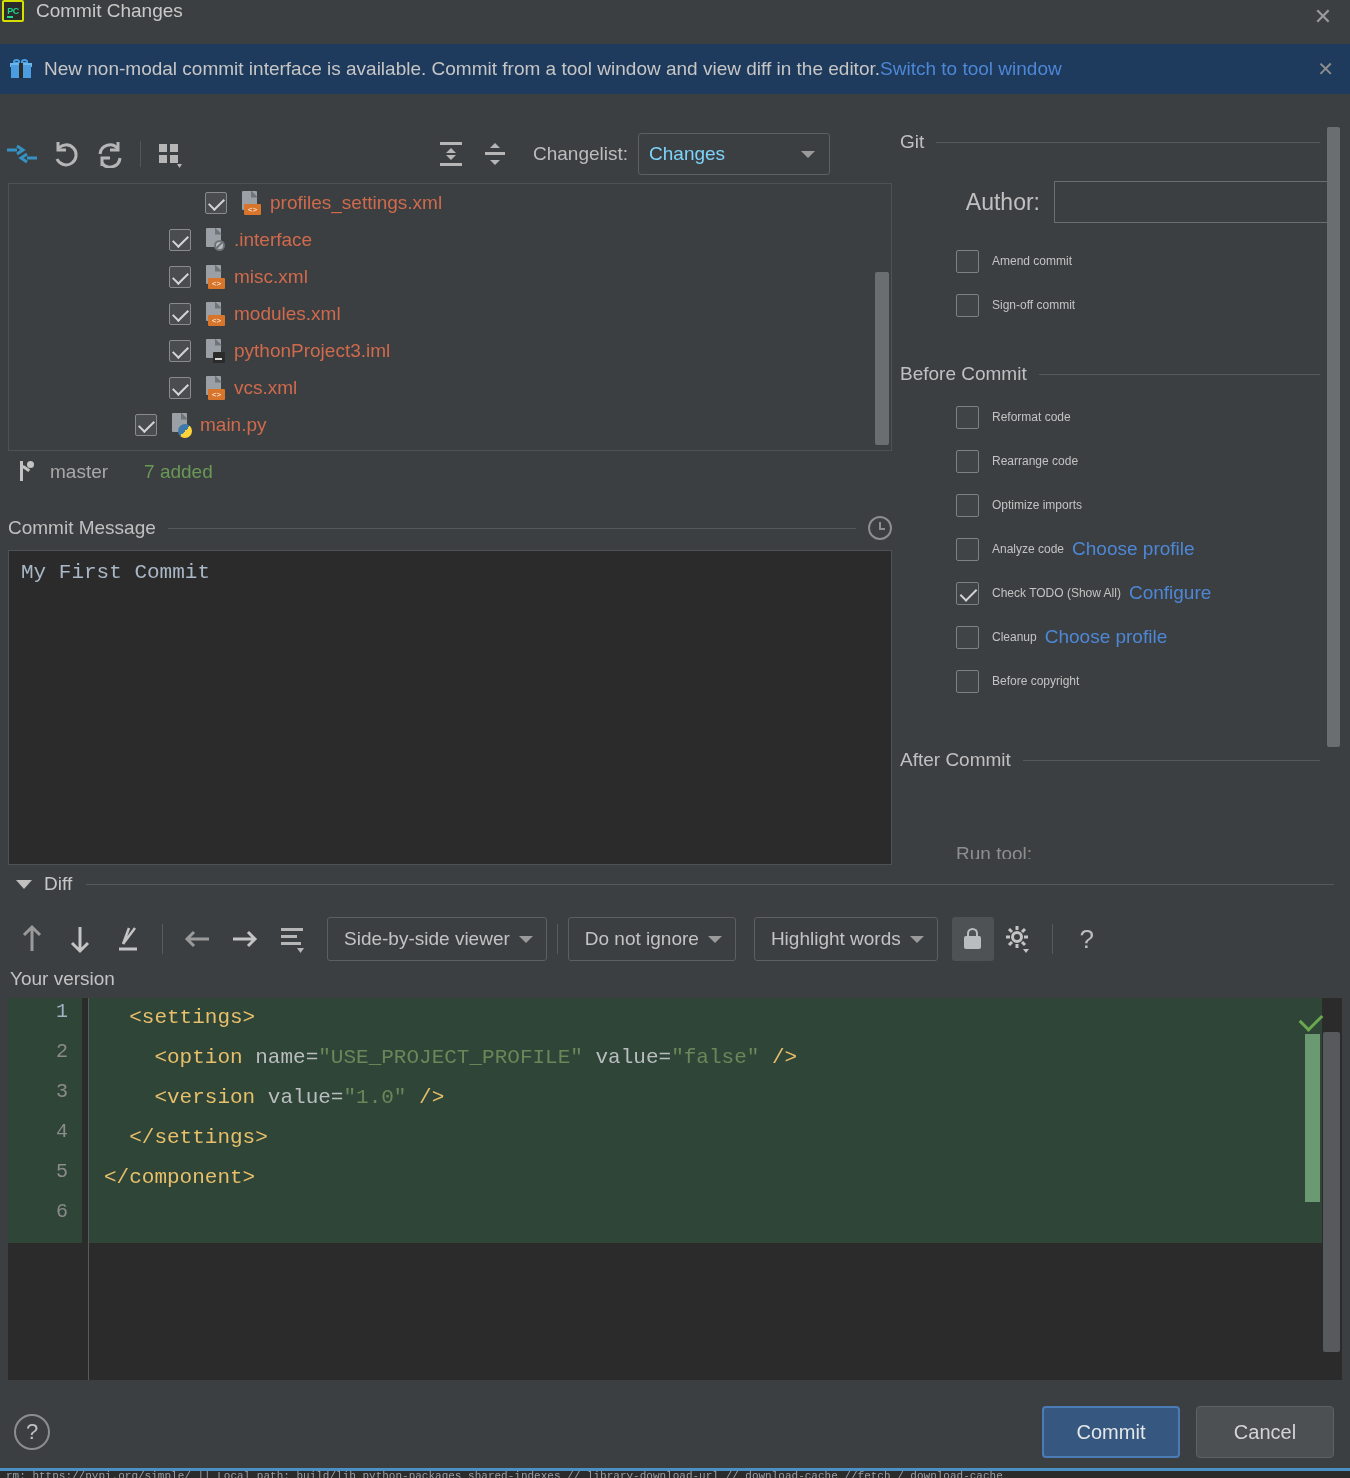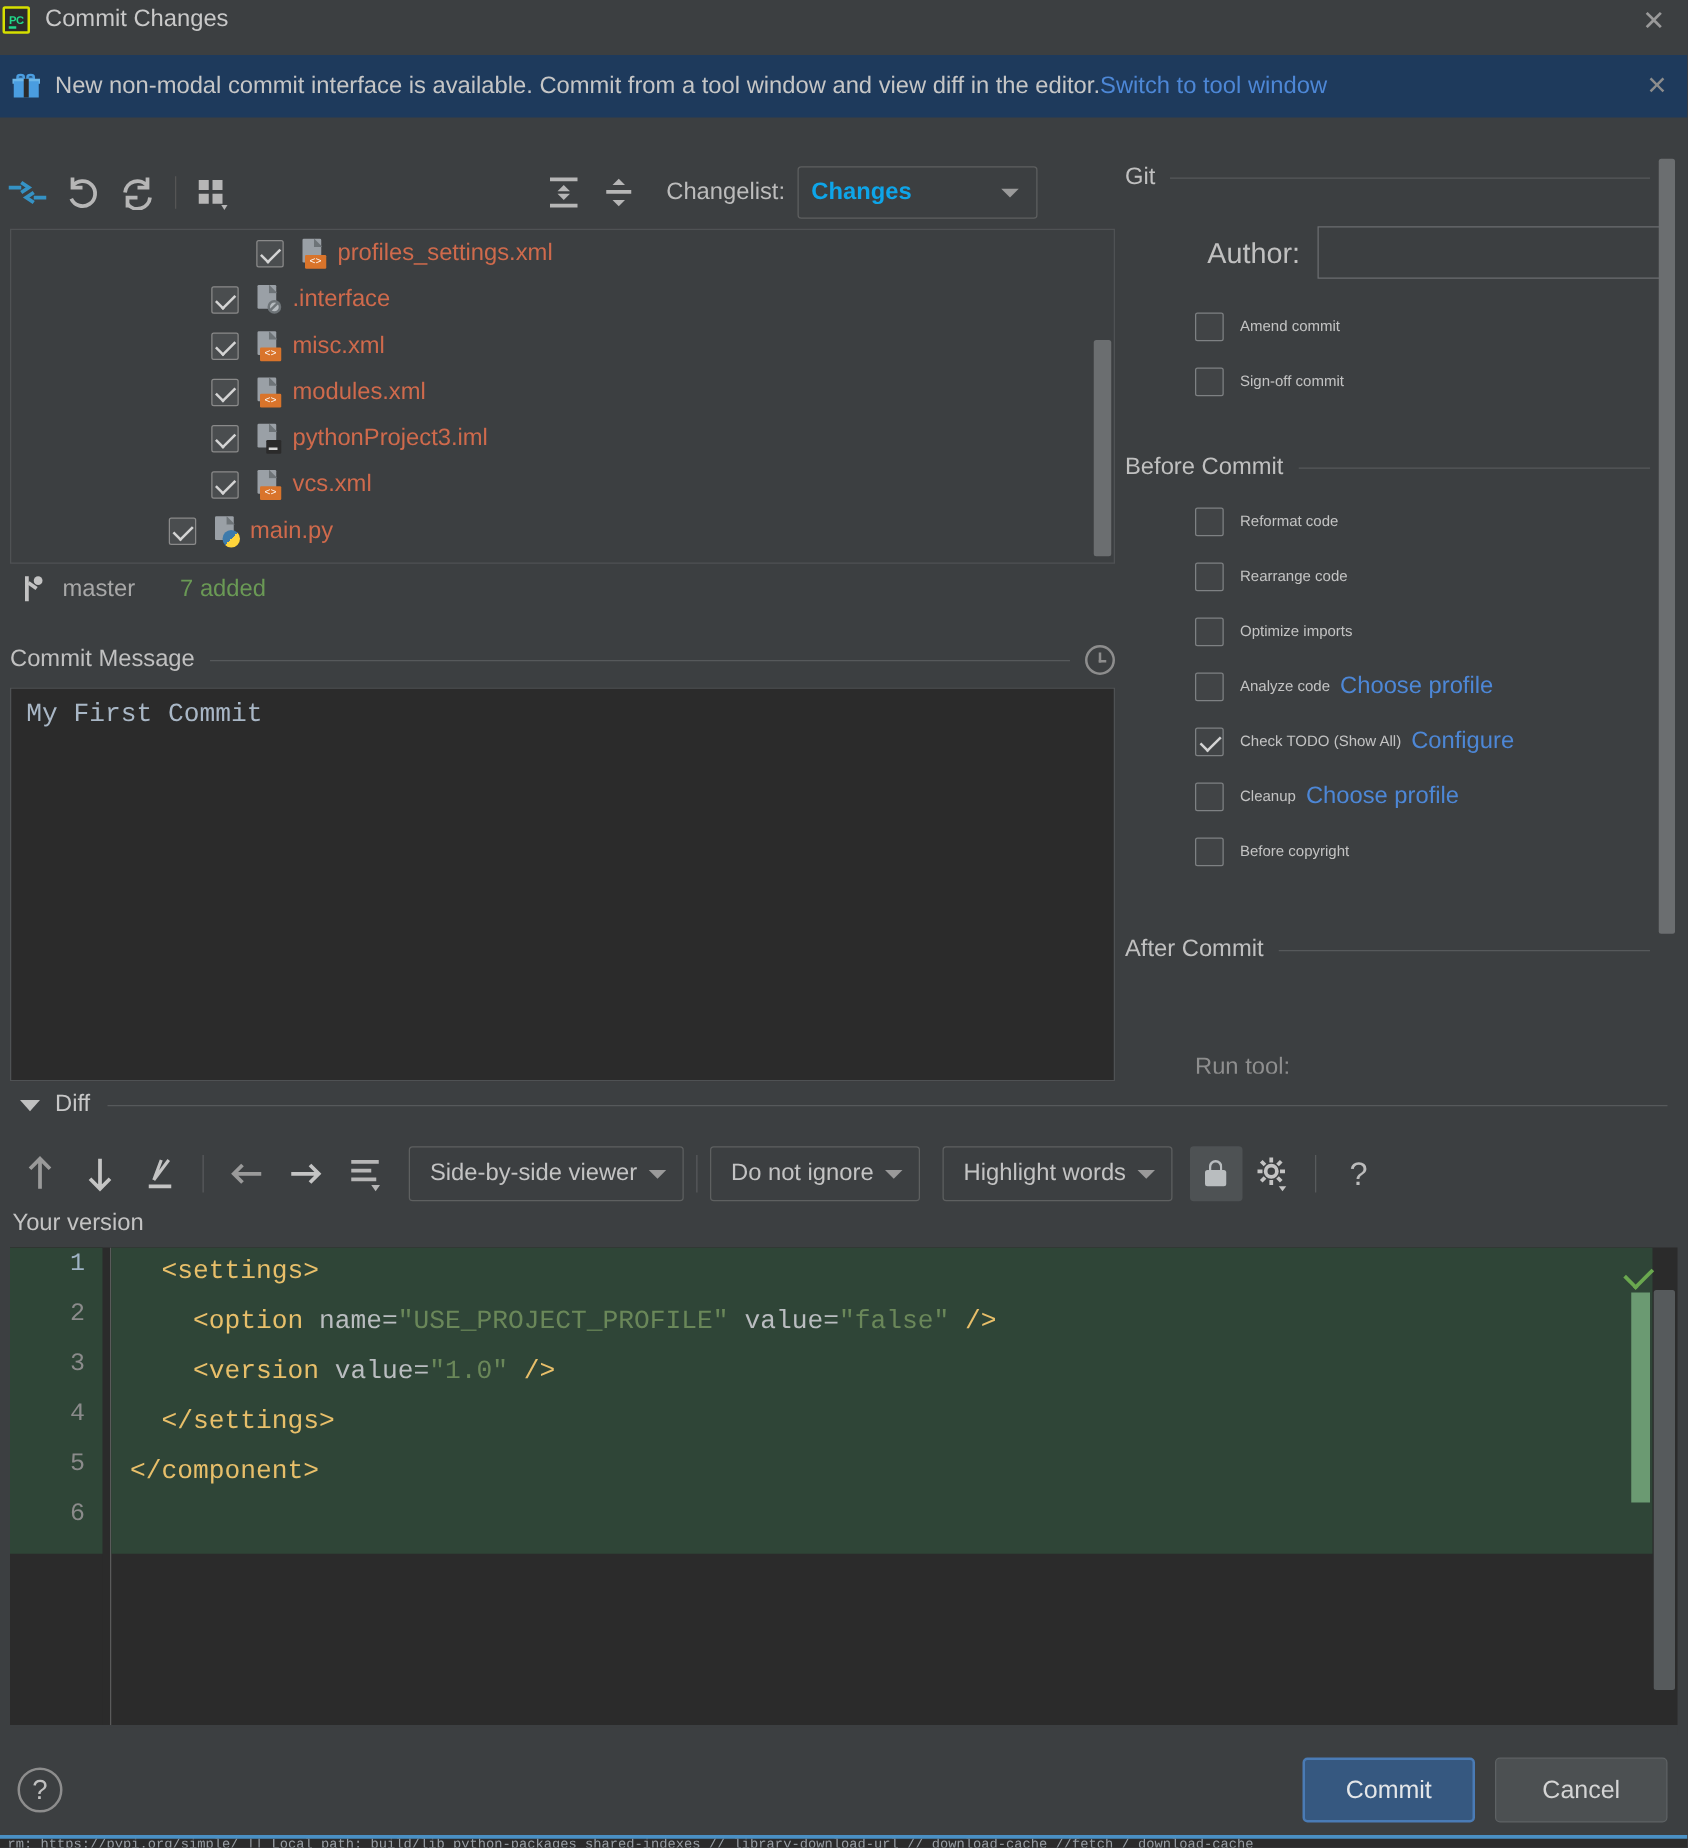--- a/index.html
+++ b/index.html
@@ -8,21 +8,21 @@
     background: #3c3f41;
     font-family: "Liberation Sans", sans-serif;
     color: #bbbbbb;
     overflow: hidden;
   }
   .app { position: relative; width: 1350px; height: 1478px; background: #3c3f41; }
 
   
   .titlebar {
     position: absolute; left: 0; top: 0; width: 1350px; height: 32px;
-    background: #3c3f41; display: flex; align-items: center;
+    background: #3c3f41; display: flex; 
   }
   .pc-icon {
     width: 22px; height: 22px; margin-left: 2px; margin-right: 12px;
     background: #2b2b2b; border: 2px solid #d6e000; border-radius: 2px;
     position: relative; flex: none;
     display: flex; align-items: center; justify-content: center;
   }
   .pc-icon .pc-txt { font-size: 9px; font-weight: bold; color: #21d789; line-height: 1; letter-spacing: -.5px;}
   .pc-icon .pc-bar { position: absolute; bottom: 2px; left: 3px; width: 6px; height: 2px; background: #21d789; }
   .title-text { font-size: 19px; color: #c9c9c9; }
@@ -60,21 +60,21 @@
     cursor: pointer; flex: none; position: relative;
   }
   .tb-sep { width: 1px; height: 26px; background: #555; margin: 0 8px; flex: none; }
 
   .changelist-label { font-size: 19px; color: #bcbcbc; margin-left: 16px; margin-right: 10px; }
   .changelist-combo {
     width: 192px; height: 42px; border: 1px solid #5e6060; border-radius: 3px;
     background: #3c3f41; display: flex; align-items: center; padding: 0 10px;
     position: relative; cursor: pointer;
   }
-  .changelist-combo .cl-val { font-size: 19px; color: #0ea5e9; font-weight: bold; }
+  .changelist-combo .cl-val { font-size: 19px; color: #7dd3fc; }
   .caret-dn {
     width: 0; height: 0; border-left: 7px solid transparent; border-right: 7px solid transparent;
     border-top: 7px solid #9a9a9a; position: absolute; right: 14px; top: 50%; margin-top: -3px;
   }
 
   
   .filetree {
     position: absolute; left: 8px; top: 183px; width: 884px; height: 268px;
     background: #3c3f41; border: 1px solid #4f5254; overflow: hidden;
   }

